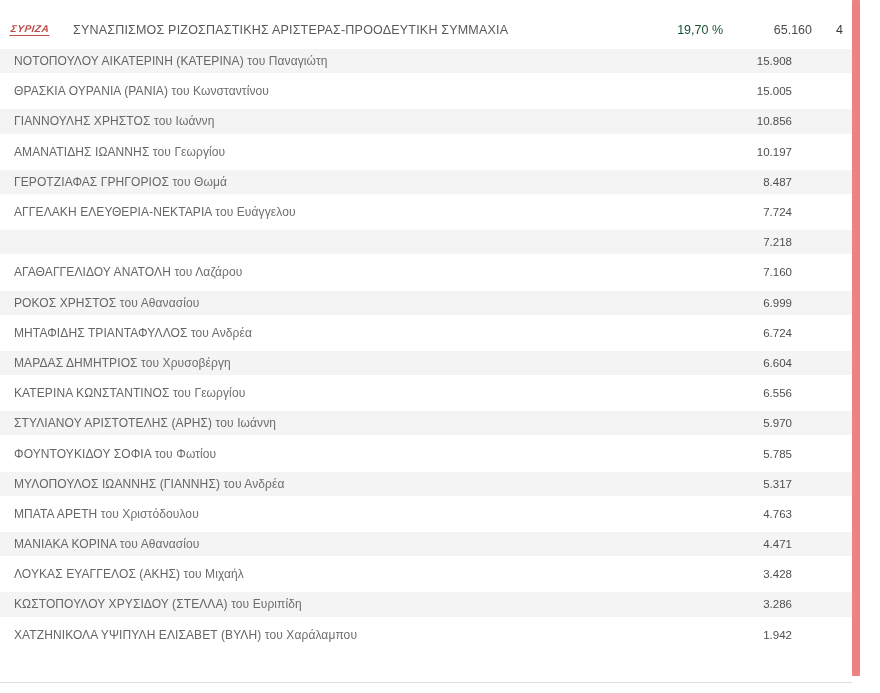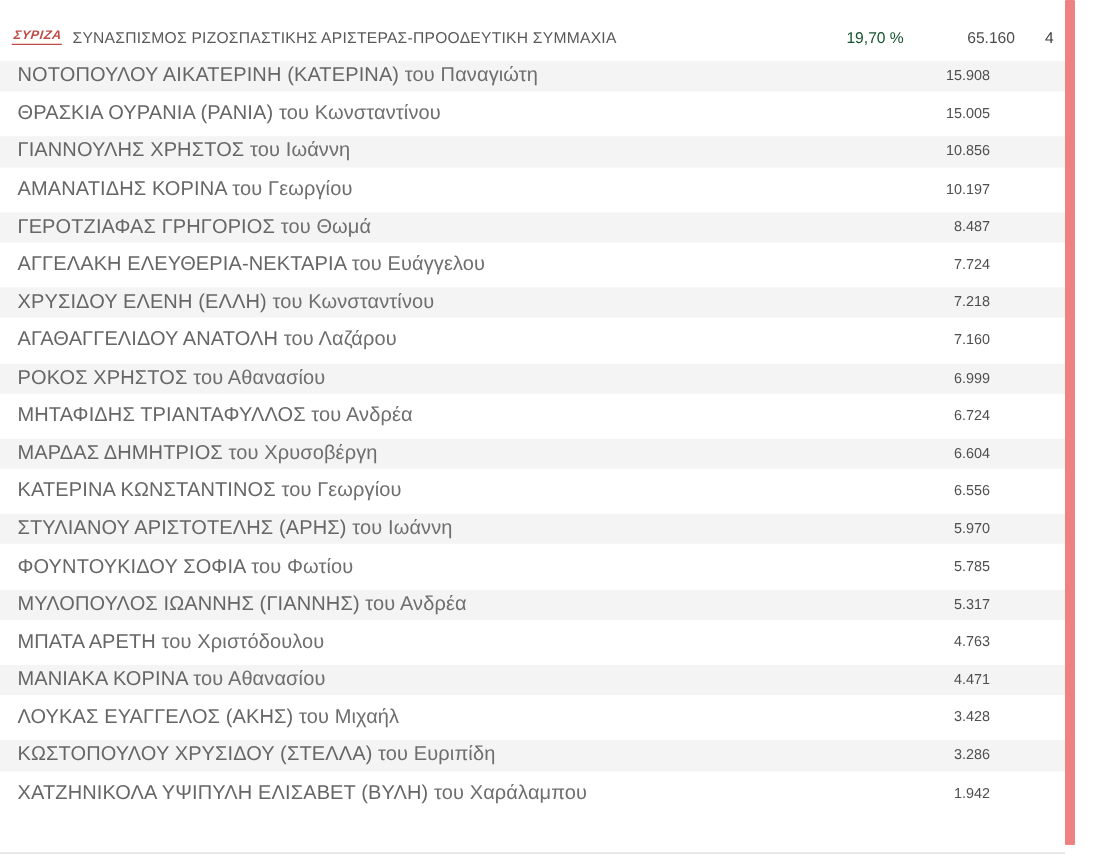--- a/index.html
+++ b/index.html
@@ -41,21 +41,21 @@
     font-style: italic;
     letter-spacing: 0.5px;
     color: var(--logo-red, #bf4a47);
     transform: skewX(-6deg);
     text-align: center;
     line-height: 1;
     border-bottom: 1px solid var(--logo-red, #bf4a47);
     padding-bottom: 1px;
   }
   .party-name {
-    margin-left: 8px;
+    margin-left: 23px;
     font-size: 12.5px;
     color: #595959;
     letter-spacing: 0.2px;
     white-space: nowrap;
   }
   .party-percent {
     position: absolute; right: 129px; top: 50%;
     transform: translateY(-50%);
     font-size: 12.5px; color: #14532d;
   }
@@ -81,21 +81,21 @@
   .row-band {
     position: absolute; left: 0; right: 0; top: 1px; bottom: 5px;
     background: transparent;
   }
   .row-content {
     position: absolute; left: 0; right: 0; top: 0; bottom: 4px;
     display: flex; align-items: center;
   }
   .cname {
     margin-left: 14px;
-    font-size: 16px;
+    font-size: 12px;
     color: #666666;
     white-space: nowrap;
     letter-spacing: 0.1px;
     text-align: right;
   }
   .cname .pat { color: #6e6e6e; }
   .cvotes {
     position: absolute; right: 60px; top: 50%;
     transform: translateY(-50%);
     font-size: 11.5px; color: #4f4f4f;
@@ -148,21 +148,21 @@
     <div class="row-band"></div>
     <div class="row-content">
       <span class="cname"><span class="nm">ΓΙΑΝΝΟΥΛΗΣ ΧΡΗΣΤΟΣ</span> <span class="pat">του Ιωάννη</span></span>
       <span class="cvotes">10.856</span>
     </div>
   </div>
 
   <div class="row">
     <div class="row-band"></div>
     <div class="row-content">
-      <span class="cname"><span class="nm">ΑΜΑΝΑΤΙΔΗΣ ΚΟΡΙΝΑ</span> <span class="pat">του Γεωργίου</span></span>
+      <span class="cname"><span class="nm">ΑΜΑΝΑΤΙΔΗΣ ΙΩΑΝΝΗΣ</span> <span class="pat">του Γεωργίου</span></span>
       <span class="cvotes">10.197</span>
     </div>
   </div>
 
 
   <div class="row">
     <div class="row-band"></div>
     <div class="row-content">
       <span class="cname"><span class="nm">ΓΕΡΟΤΖΙΑΦΑΣ ΓΡΗΓΟΡΙΟΣ</span> <span class="pat">του Θωμά</span></span>
       <span class="cvotes">8.487</span>
@@ -173,21 +173,20 @@
     <div class="row-band"></div>
     <div class="row-content">
       <span class="cname"><span class="nm">ΑΓΓΕΛΑΚΗ ΕΛΕΥΘΕΡΙΑ-ΝΕΚΤΑΡΙΑ</span> <span class="pat">του Ευάγγελου</span></span>
       <span class="cvotes">7.724</span>
     </div>
   </div>
 
   <div class="row">
     <div class="row-band"></div>
     <div class="row-content">
-      <span class="cname"><span class="nm">ΧΡΥΣΙΔΟΥ ΕΛΕΝΗ (ΕΛΛΗ)</span> <span class="pat">του Κωνσταντίνου</span></span>
       <span class="cvotes">7.218</span>
     </div>
   </div>
 
   <div class="row">
     <div class="row-band"></div>
     <div class="row-content">
       <span class="cname"><span class="nm">ΑΓΑΘΑΓΓΕΛΙΔΟΥ ΑΝΑΤΟΛΗ</span> <span class="pat">του Λαζάρου</span></span>
       <span class="cvotes">7.160</span>
     </div>

